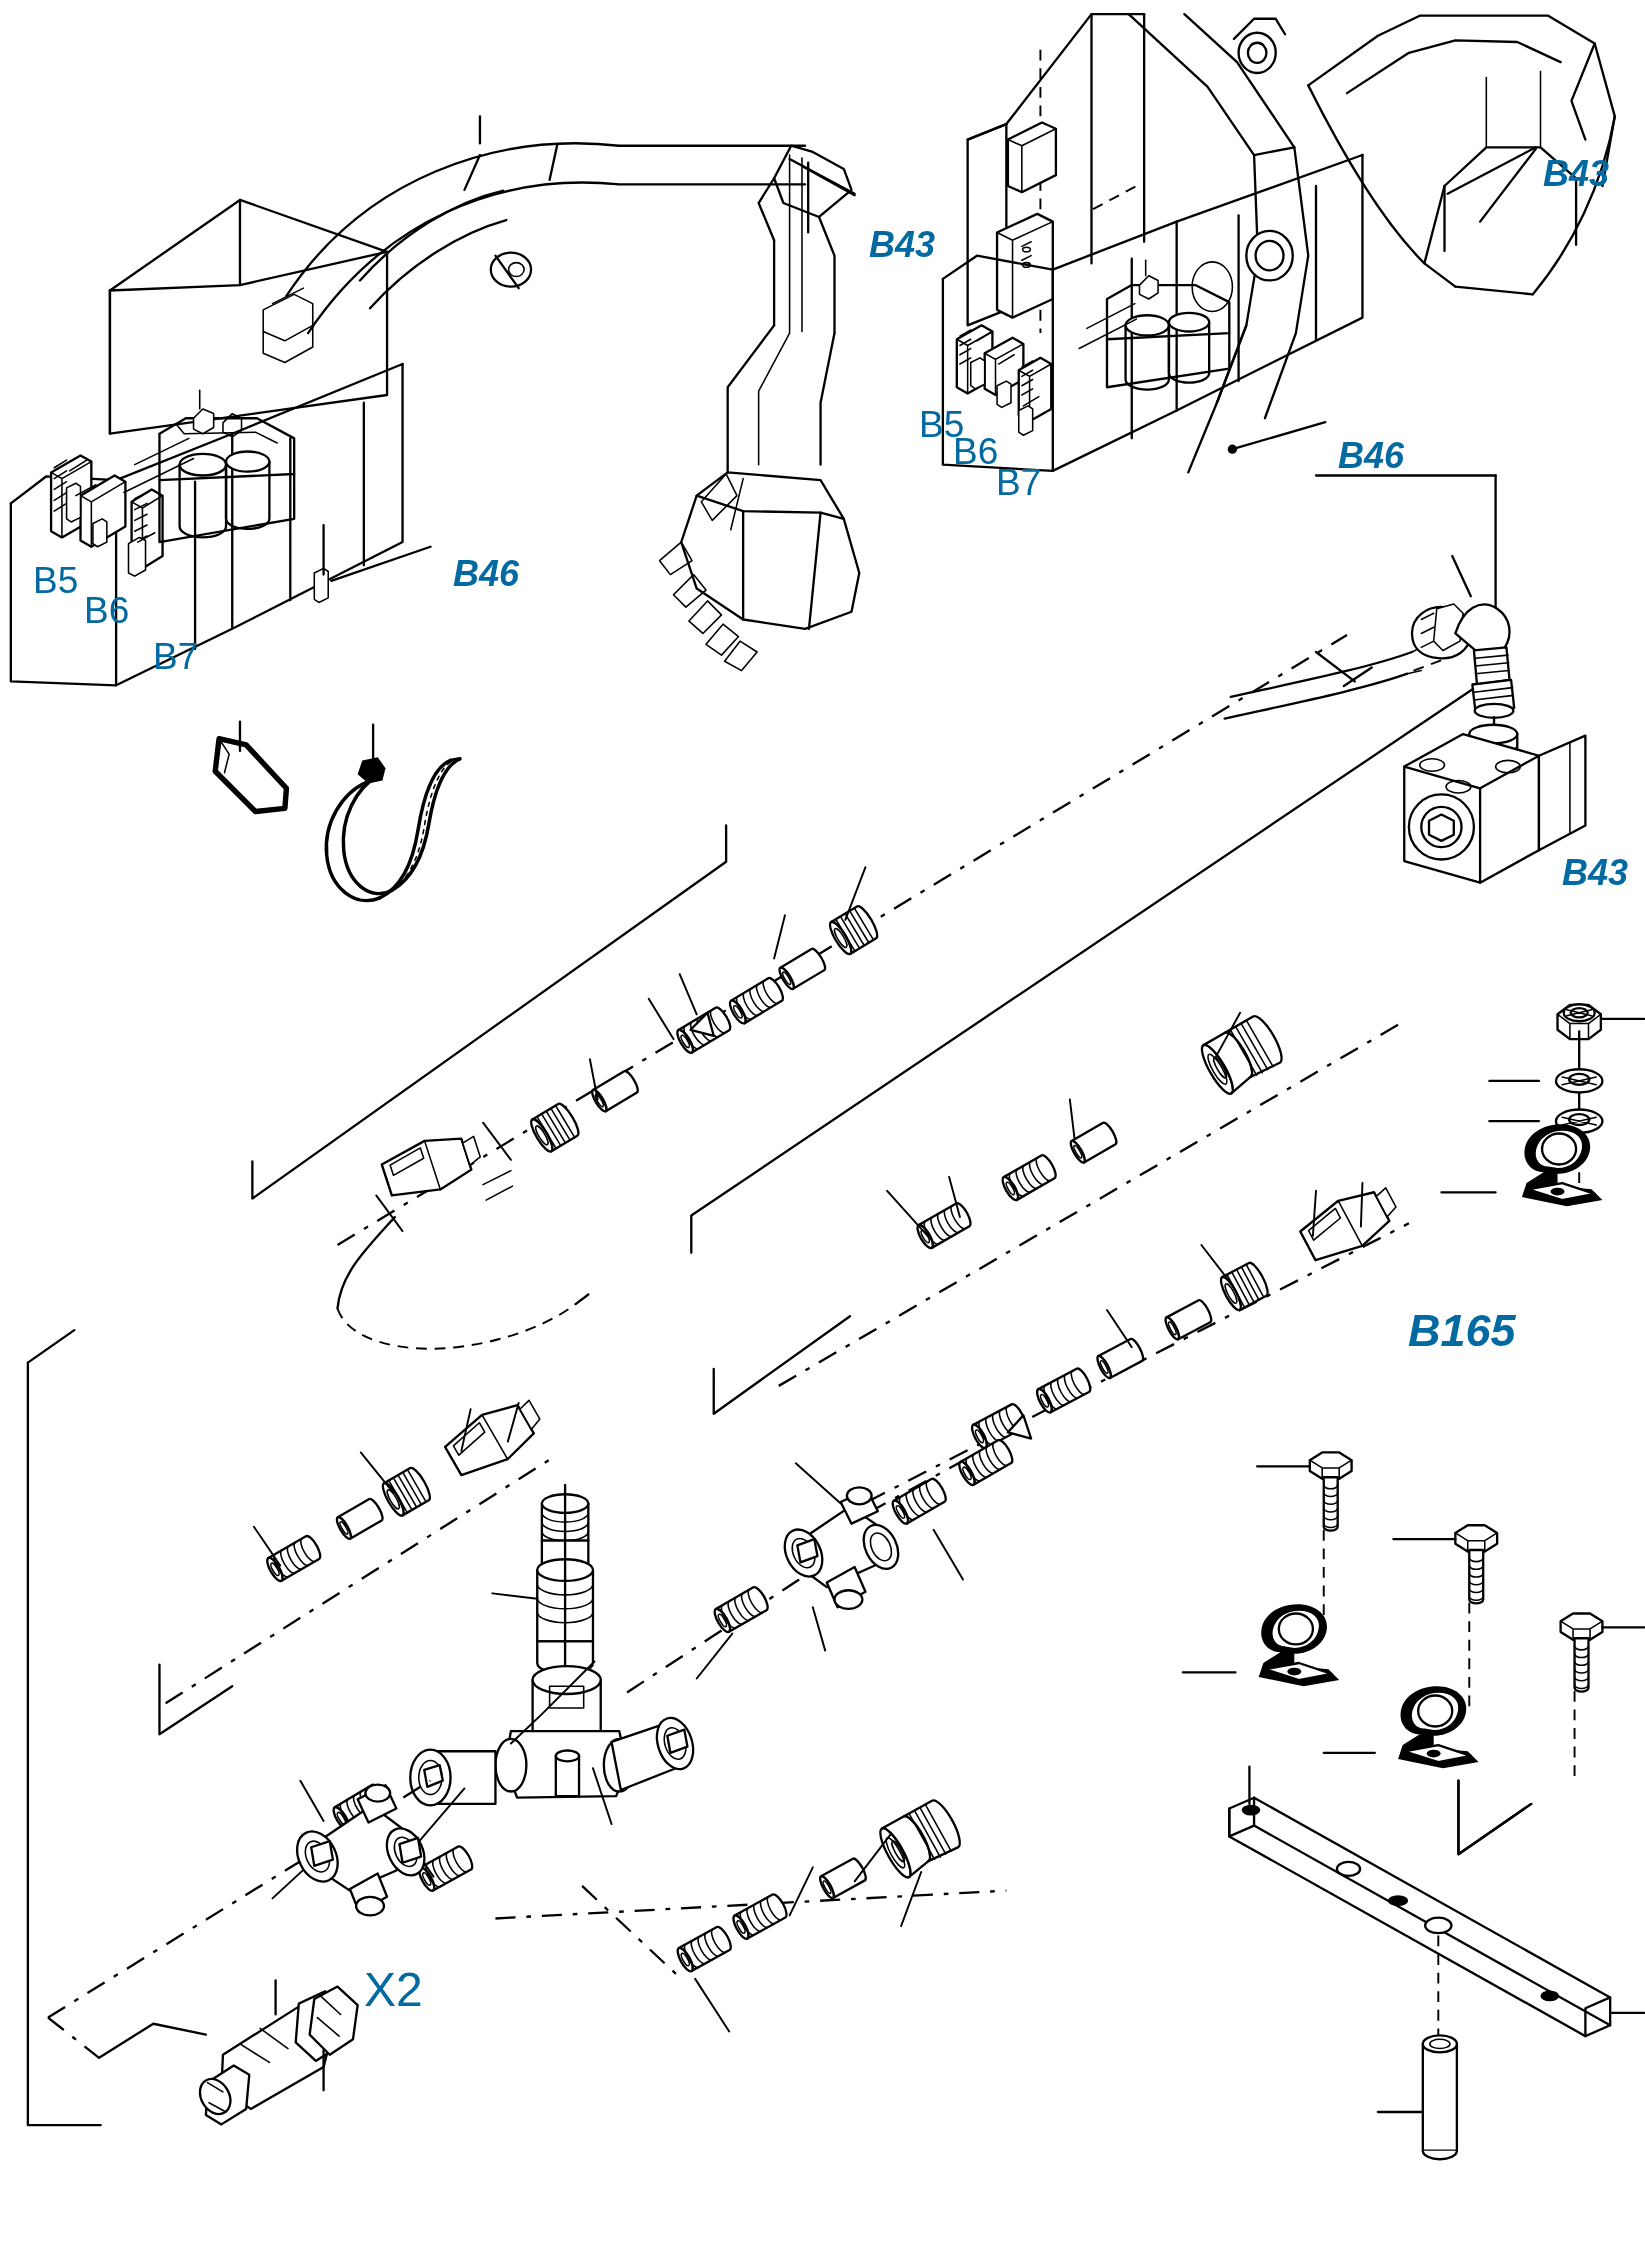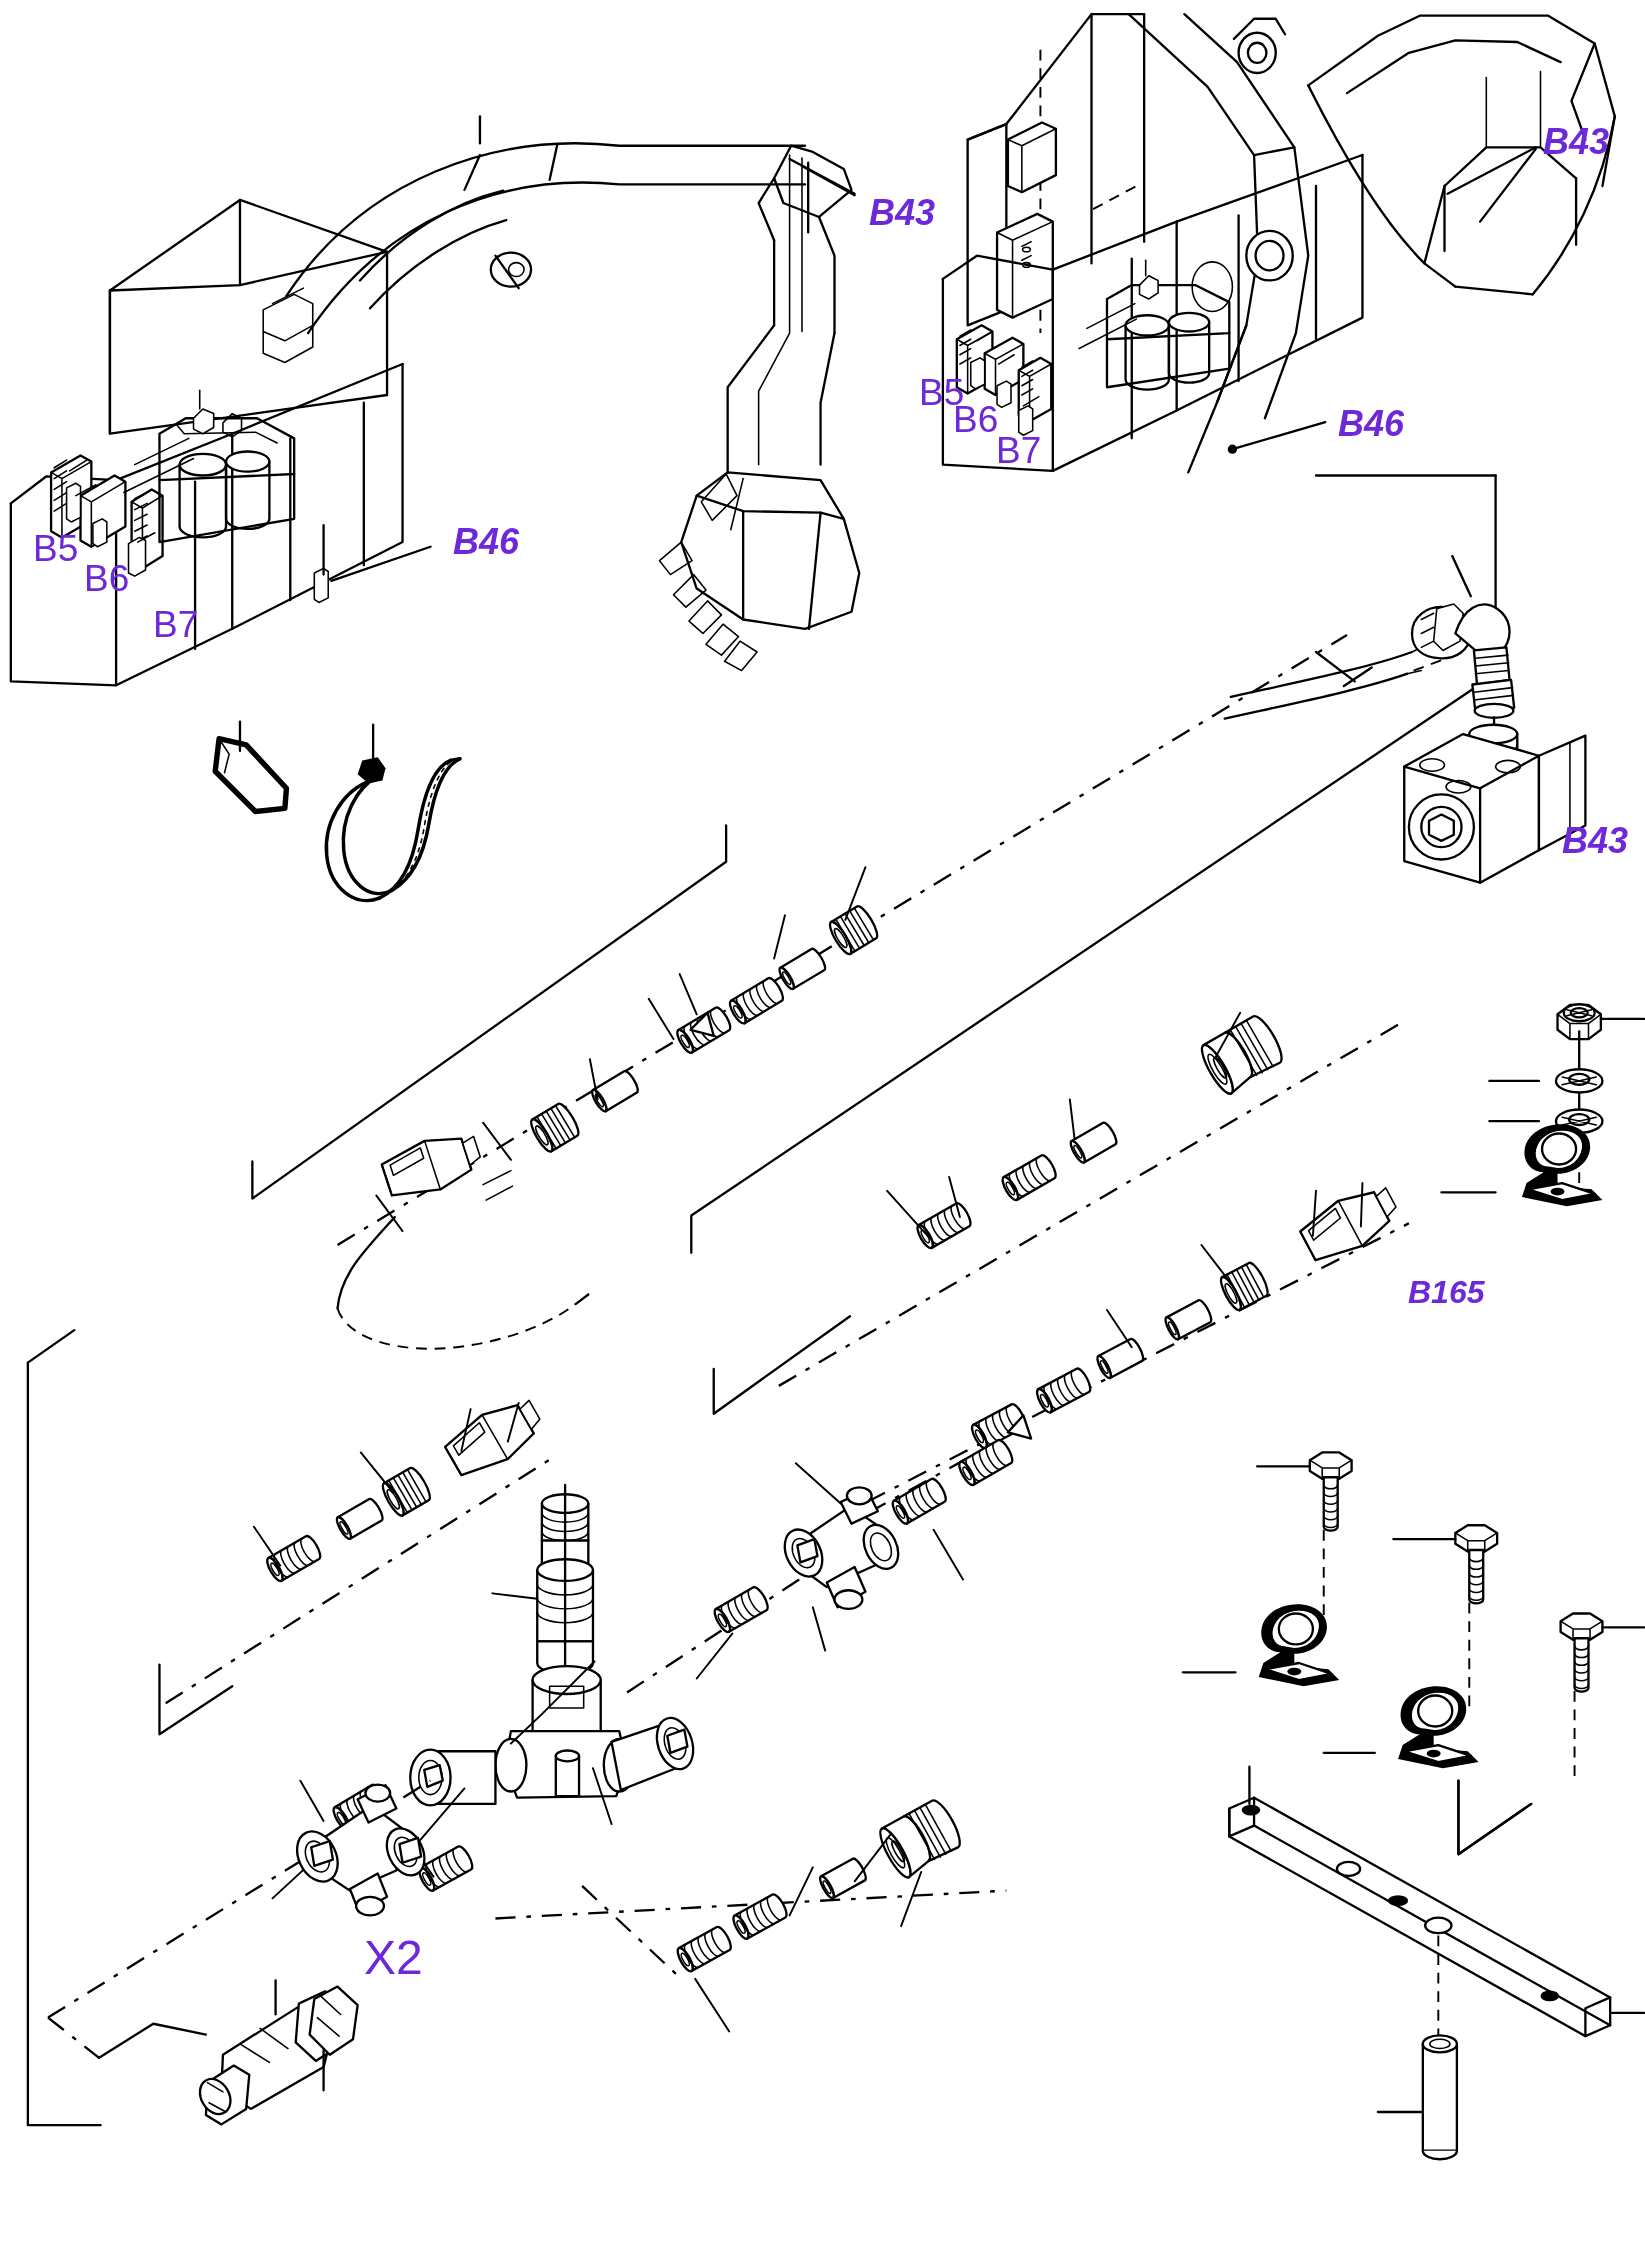--- a/index.html
+++ b/index.html
@@ -7,24 +7,25 @@
   body{font-family:"Liberation Sans", sans-serif;}
   #sheet{
     position:relative;
     width:1645px;height:2250px;
     background:#ffffff;
     overflow:hidden;
   }
   #art{position:absolute;left:0;top:0;width:1645px;height:2250px;}
   .lbl{
     position:absolute;
-    color:#6d28d9;
+    color:#0369a1;
     white-space:nowrap;
     line-height:1;
     user-select:none;
+    margin-top:32px;
   }
   .lbl-bold{font-weight:bold;font-style:italic;}
   .lbl-plain{font-weight:normal;font-style:normal;}
 </style>
 </head>
 <body>
 
 <div id="sheet">
 
   <svg id="art" viewBox="0 0 2125 2906" xmlns="http://www.w3.org/2000/svg">
@@ -761,21 +762,21 @@
     </g>
 
   </svg>
 
   <div id="labels">
       <div class="lbl lbl-bold" style="left: 869px; top: 195px; font-size: 36px;">B43</div>
       <div class="lbl lbl-bold" style="left: 1543px; top: 124px; font-size: 36px;">B43</div>
       <div class="lbl lbl-bold" style="left: 453px; top: 524px; font-size: 36px;">B46</div>
       <div class="lbl lbl-bold" style="left: 1338px; top: 406px; font-size: 36px;">B46</div>
       <div class="lbl lbl-bold" style="left: 1562px; top: 823px; font-size: 36px;">B43</div>
-      <div class="lbl lbl-bold" style="left: 1408px; top: 1276px; font-size: 32px;">B165</div>
+      <div class="lbl lbl-bold" style="left: 1408px; top: 1276px; font-size: 45px;">B165</div>
       <div class="lbl lbl-plain" style="left: 33px; top: 530px; font-size: 37px;">B5</div>
       <div class="lbl lbl-plain" style="left: 84px; top: 560px; font-size: 37px;">B6</div>
       <div class="lbl lbl-plain" style="left: 153px; top: 606px; font-size: 37px;">B7</div>
       <div class="lbl lbl-plain" style="left: 919px; top: 374px; font-size: 37px;">B5</div>
       <div class="lbl lbl-plain" style="left: 953px; top: 401px; font-size: 37px;">B6</div>
       <div class="lbl lbl-plain" style="left: 996px; top: 432px; font-size: 37px;">B7</div>
       <div class="lbl lbl-plain" style="left: 364px; top: 1934px; font-size: 48px;">X2</div>
     </div>
 
 </div>

